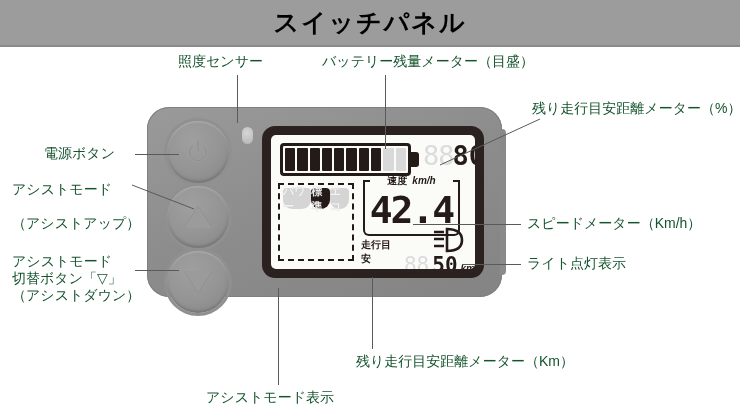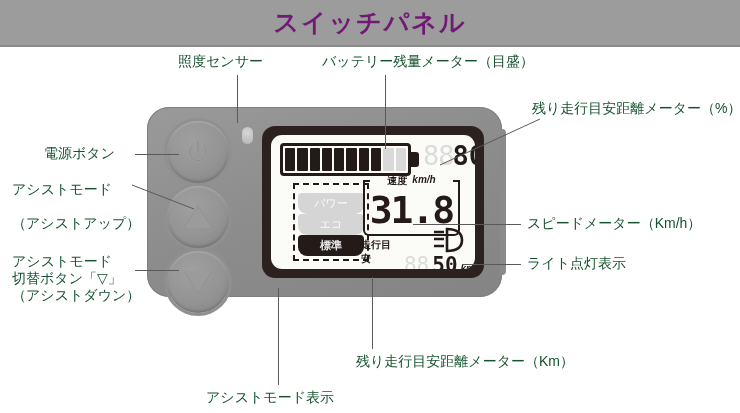--- a/index.html
+++ b/index.html
@@ -12,21 +12,21 @@
     position:relative;
   }
   
   .header{
     position:absolute;left:0;top:0;width:740px;height:45px;
     background:#9c9c9c;
     border-bottom:2px solid #8a8a8a;
     display:flex;align-items:center;justify-content:center;
   }
   .header-title{
-    color:#701a75;font-size:25px;font-weight:bold;letter-spacing:2px;
+    color:#000000;font-size:25px;font-weight:bold;letter-spacing:2px;
   }
 
   
   .stage{position:absolute;left:0;top:45px;width:740px;height:368px;}
 
   
   .device{
     position:absolute;left:147px;top:62px;width:355px;height:190px;
     background:linear-gradient(160deg,#9a9a9a 0%,#8d8d8d 45%,#848484 100%);
     border-radius:22px;
@@ -60,21 +60,21 @@
     position:absolute;left:95px;top:20px;width:11px;height:17px;border-radius:6px;
     background:radial-gradient(circle at 45% 35%,#d6d6d6,#b4b4b4);
   }
 
   
   .lcd-frame{
     position:absolute;left:115px;top:19px;width:222px;height:152px;
     background:#2b211e;border-radius:13px;padding:9px;box-sizing:border-box;
   }
   .lcd{
-    width:100%;height:100%;background:#fbfbf8;border-radius:11px;
+    width:100%;height:100%;background:#fbfbf8;border-radius:5px;
     position:relative;overflow:hidden;
   }
 
   
   .battery{
     position:absolute;left:9px;top:8px;width:141px;height:33px;
   }
   .batt-body{
     position:absolute;left:0;top:0;width:131px;height:33px;
     border:3px solid #241a17;border-radius:4px;box-sizing:border-box;
@@ -95,23 +95,23 @@
     font-family:"DejaVu Sans Mono",monospace;font-size:27px;color:#dcdcdc;
     letter-spacing:-1px;margin-right:-1px;line-height:1;
   }
   .pct-val{
     font-family:"DejaVu Sans Mono",monospace;font-size:27px;font-weight:bold;
     color:#241a17;letter-spacing:0px;line-height:1;
   }
 
   
   .assist{
-    position:absolute;left:22px;top:48px;width:76px;height:78px;
+    position:absolute;left:7px;top:48px;width:76px;height:78px;
     border:2px dashed #241a17;box-sizing:border-box;padding:3px;
-    display:flex;flex-direction:column;justify-content:flex-end;
+    display:flex;flex-direction:row;justify-content:center;
   }
   .mode{
     height:21px;border-radius:4px 4px 9px 9px;
     display:flex;align-items:center;justify-content:center;
     font-size:11px;font-weight:bold;letter-spacing:0px;
   }
   .mode-off{background:#d5d5d5;color:#f4f4f4;
             text-shadow:0 0 1px #bfbfbf;}
   .mode-on{background:#241a17;color:#e9e9e9;}
 
@@ -122,21 +122,21 @@
     box-sizing:border-box;
   }
   .speed-top{
     position:absolute;left:92px;top:45px;width:97px;height:2px;
   }
   .speed-top .l,.speed-top .r{position:absolute;top:0;height:2px;background:#241a17;}
   .speed-top .l{left:0;width:7px;}
   .speed-top .r{right:0;width:7px;}
   .speed-labels{
     position:absolute;left:92px;top:39px;width:97px;height:13px;
-    display:flex;justify-content:center;gap:5px;
+    display:flex;align-items:center;justify-content:center;gap:5px;
   }
   .speed-jp{font-size:10px;font-weight:bold;color:#241a17;}
   .speed-unit{font-size:10px;font-weight:bold;font-style:italic;color:#241a17;}
   .speed-val{
     position:absolute;left:92px;top:52px;width:97px;height:46px;
     display:flex;align-items:center;justify-content:center;
     font-family:"DejaVu Sans Mono",monospace;font-size:38px;font-weight:bold;
     color:#241a17;letter-spacing:-2px;
   }
 
@@ -210,34 +210,34 @@
         </div>
 
         <div class="pct">
           <span class="pct-ghost">88</span>
           <span class="pct-val">80</span>
 
         </div>
 
         <div class="assist">
           <div class="mode mode-off">パワー</div>
+          <div class="mode mode-on">標準</div>
           <div class="mode mode-off">エコ</div>
-          <div class="mode mode-on">標準</div>
         </div>
 
         <div class="speed-top">
           <span class="l"></span>
             <span class="r"></span>
         </div>
         <div class="speed-labels">
           <span class="speed-jp">速度</span>
           <span class="speed-unit">km/h</span>
         </div>
         <div class="speed-box"></div>
-        <div class="speed-val">31.8</div>
+        <div class="speed-val">42.4</div>
 
         <div class="dist">
           <span class="dist-jp">走行目安</span>
           <span class="dist-ghost">88</span>
           <span class="dist-val">50</span>
           <span class="dist-unit">km</span>
         </div>
 
         <svg class="light-icon" viewBox="0 0 40 26">
           <path d="M15 2 L15 24 C26 24 30 19 30 13 C30 7 26 2 15 2 Z" fill="none" stroke="#241a17" stroke-width="2.6"></path>

